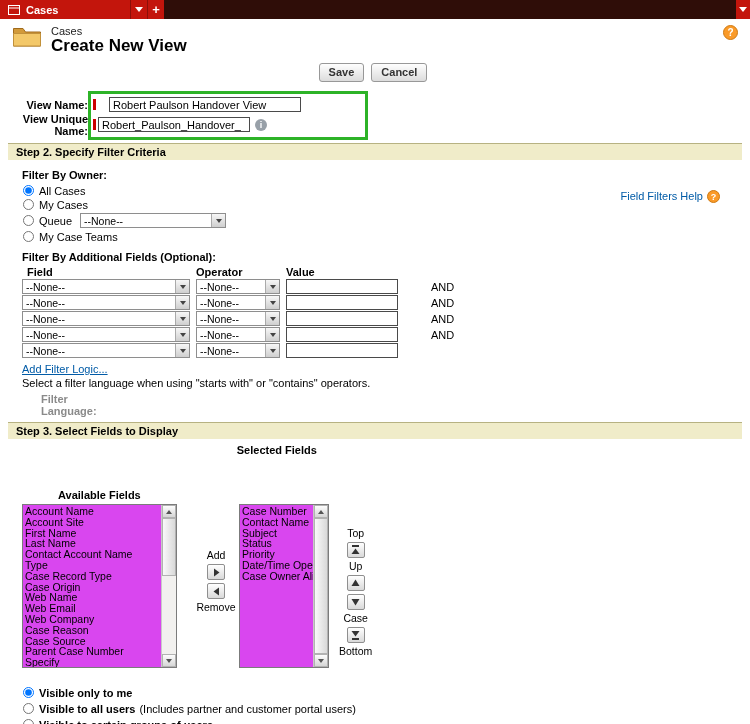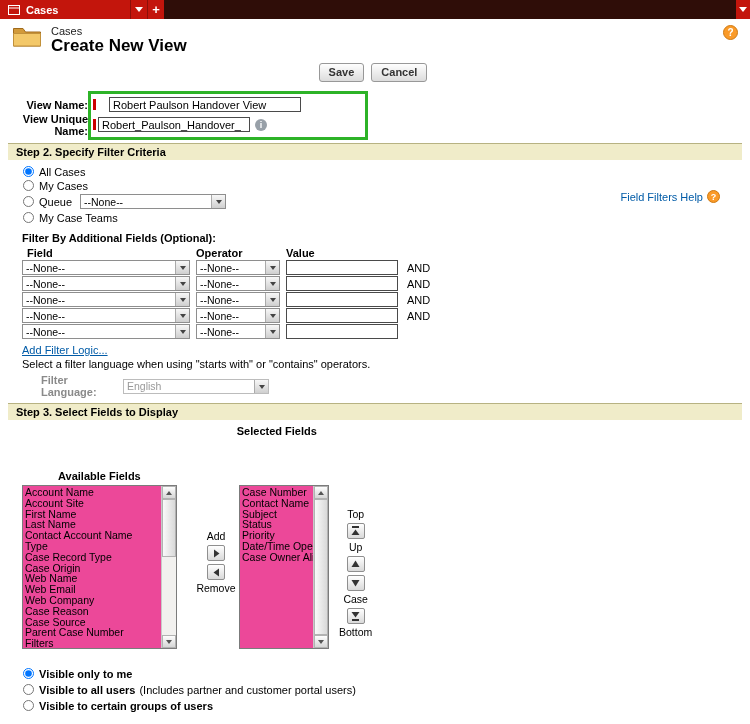--- a/index.html
+++ b/index.html
@@ -60,42 +60,42 @@
   .sel { display:inline-flex; align-items:center; border:1px solid #8e8e8e; background:#fff;
     height:15px; padding-left:3px; cursor:pointer; }
   .sel .sel-text { flex:1; font-size:10.5px; white-space:nowrap; overflow:hidden; }
   .sel-btn { width:14px; height:13px; margin-left:2px; flex:none;
     background:linear-gradient(#f7f7f7,#cfcfcf); border-left:1px solid #aaa;
     display:flex; align-items:center; justify-content:center; }
   .sel-btn::after { content:''; width:0; height:0; border:3px solid transparent; border-top:4px solid #444; margin-top:4px; }
   .sel.disabled { border-color:#bcbcbc; }
   .sel.disabled .sel-text { color:#999; }
   .w146 { width:146px; }
-  .help-link { position:absolute; right:22px; top:30px; display:flex; align-items:center; gap:4px; }
+  .help-link { position:absolute; right:22px; top:30px; display:flex; align-items:flex-start; gap:4px; }
   .link { color:#015ba7; text-decoration:none; cursor:pointer; }
   .underline { text-decoration:underline; }
   .qicon { width:13px; height:13px; border-radius:50%; background:#fa9a28; border:1px solid #cf7a12;
     color:#fff; font-weight:bold; font-size:9px; display:flex; align-items:center; justify-content:center; cursor:pointer; }
   .cols { display:flex; font-weight:bold; line-height:12px; margin:2px 0 1px 0; }
   .c1 { width:174px; padding-left:5px; } .c2 { width:90px; } .c3 { width:112px; }
   .frow2 { display:flex; align-items:center; margin:1px 0; height:15px; }
   .sel.fld { width:168px; margin-right:6px; }
   .sel.op  { width:84px;  margin-right:6px; }
   .val { width:112px; margin-right:9px; }
-  .conj { font-size:11px; }
+  .conj { font-size:11px;margin-left:24px; }
   .add-logic { margin-top:5px; line-height:12px; }
   .hint { margin-top:2px; line-height:12px; }
   .lang-row { display:flex; align-items:center; margin-top:4px; }
   .lang-label { font-weight:bold; color:#8a8a8a; width:82px; margin-left:19px; }
   
   .step3-body { padding:5px 0 8px 14px; }
   .fields-labels { display:flex; font-weight:bold; line-height:13px; margin-bottom:2px; }
   .al { margin-left:36px;margin-top:45px; } .sl { margin-left:96px; }
   .boxes { display:flex; align-items:flex-start; }
-  .listbox { display:flex; height:164px; border:1px solid #7b7b7b; background:#ec4899; }
+  .listbox { display:flex; height:164px; border:1px solid #7b7b7b; background:#d946ef; }
   .avail { width:155px; } .selbox { width:90px; }
   .list { flex:1; overflow:hidden; padding:1px 0 0 2px; }
   .list .item { font-size:10.5px; line-height:10.8px; white-space:nowrap; cursor:default; }
   .sbar { width:15px; flex:none; background:#f2f1ef; border-left:1px solid #c9c9c9;
     display:flex; flex-direction:column; }
   .sbtn { height:13px; flex:none; background:linear-gradient(#fdfdfd,#d6d6d6); border:1px solid #b2b2b2;
     display:flex; align-items:center; justify-content:center; cursor:pointer; }
   .sbtn.up::after { content:''; border:3px solid transparent; border-bottom:4px solid #555; margin-bottom:3px; }
   .sbtn.dn::after { content:''; border:3px solid transparent; border-top:4px solid #555; margin-top:3px; }
   .strack { flex:1; position:relative; }
@@ -168,20 +168,21 @@
     </div>
     <div class="green-box"></div>
   </div>
 </div>
 
 <div class="section">
   <div class="secbar">
     <span>Step 2. Specify Filter Criteria</span>
   </div>
   <div class="step2-body">
+    <div class="bold-label">Filter By Owner:</div>
 
     <div class="radio-row">
       <input type="radio" name="owner" checked="" style="">
       <span>All Cases</span>
     </div>
     <div class="radio-row">
       <input type="radio" name="owner" style="">
       <span>My Cases</span>
     </div>
     <div class="radio-row tall">
@@ -276,24 +277,20 @@
         <span class="conj"></span>
       </div>
     </div>
 
     <div class="add-logic">
       <a class="link underline">Add Filter Logic...</a>
     </div>
     <div class="hint">Select a filter language when using "starts with" or "contains" operators.</div>
     <div class="lang-row">
       <span class="lang-label">Filter Language:</span>
-      <div class="sel disabled w146">
-        <span class="sel-text">English</span>
-        <span class="sel-btn"></span>
-      </div>
     </div>
   </div>
 </div>
 
 <div class="section">
   <div class="secbar">
     <span>Step 3. Select Fields to Display</span>
   </div>
   <div class="step3-body">
     <div class="fields-labels">
@@ -311,21 +308,21 @@
             <div class="item">Contact Account Name</div>
             <div class="item">Type</div>
             <div class="item">Case Record Type</div>
             <div class="item">Case Origin</div>
             <div class="item">Web Name</div>
             <div class="item">Web Email</div>
             <div class="item">Web Company</div>
             <div class="item">Case Reason</div>
             <div class="item">Case Source</div>
             <div class="item">Parent Case Number</div>
-            <div class="item">Filters</div>
+            <div class="item">Specify</div>
           </div>
         <div class="sbar">
           <span class="sbtn up"></span>
           <span class="strack">
               <span class="sthumb thumb-part"></span>
             </span>
           <span class="sbtn dn"></span>
         </div>
       </div>
 

